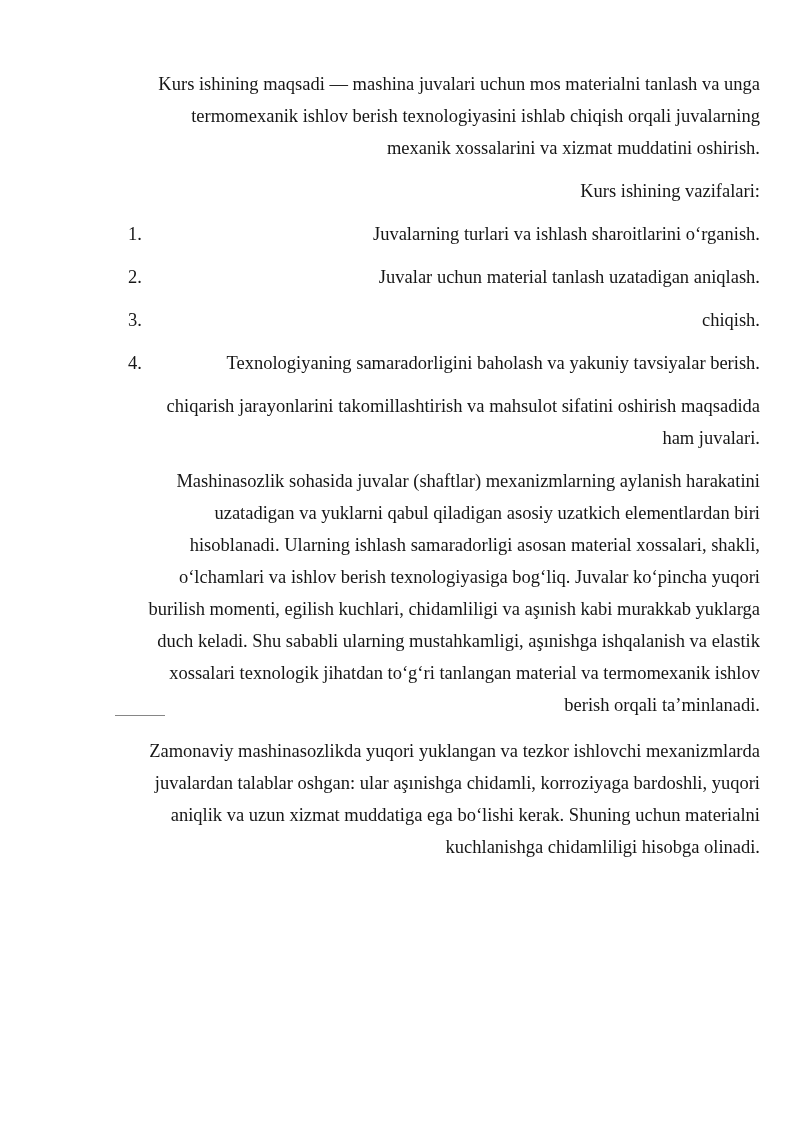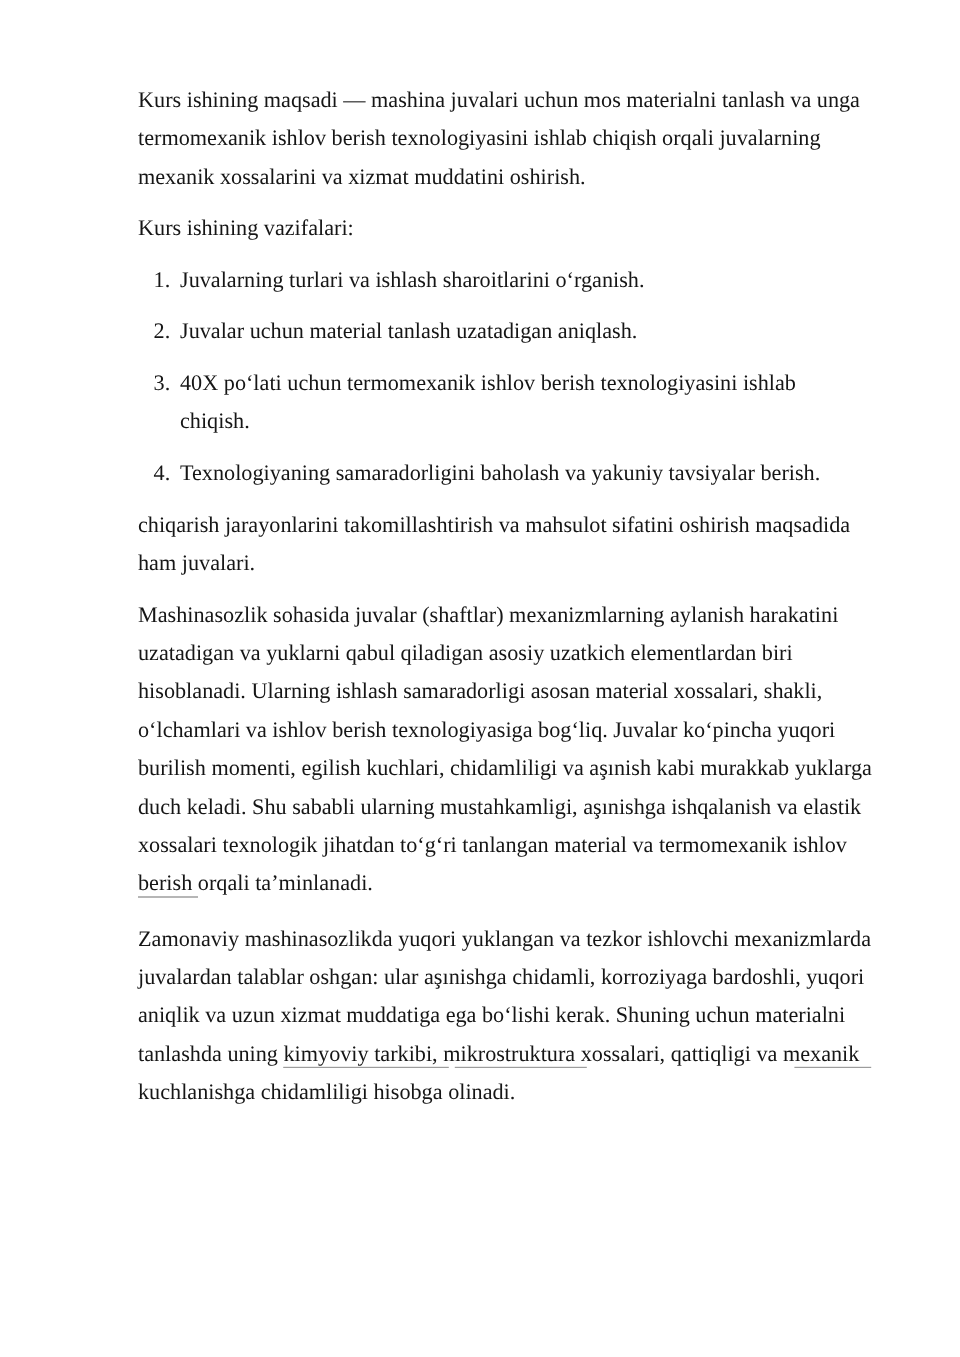--- a/index.html
+++ b/index.html
@@ -26,20 +26,21 @@
   .para {
     margin: 0 0 11px 0;
   }
   .para.big-gap {
     margin-bottom: 14px;
   }
   .line {
     height: 32px;
     line-height: 32px;
     white-space: nowrap;
+    text-align: right;
   }
   .tasks-list {
     margin: 0;
   }
   .list-item {
     position: relative;
     padding-left: 35px;
     margin: 0 0 11px 0;
   }
   .list-item .num {
@@ -85,21 +86,20 @@
     <div class="list-item">
       <span class="num">1.</span>
       <div class="line">Juvalarning turlari va ishlash sharoitlarini oʻrganish.</div>
     </div>
     <div class="list-item">
       <span class="num">2.</span>
       <div class="line">Juvalar uchun material tanlash uzatadigan aniqlash.</div>
     </div>
     <div class="list-item">
       <span class="num">3.</span>
-      <div class="line">40X poʻlati uchun termomexanik ishlov berish texnologiyasini ishlab</div>
       <div class="line">chiqish.</div>
     </div>
     <div class="list-item">
       <span class="num">4.</span>
       <div class="line">Texnologiyaning samaradorligini baholash va yakuniy tavsiyalar berish.</div>
     </div>
   </div>
 
   <div class="para">
     <div class="line">chiqarish jarayonlarini takomillashtirish va mahsulot sifatini oshirish maqsadida</div>
@@ -114,17 +114,16 @@
     <div class="line">burilish momenti, egilish kuchlari, chidamliligi va aşınish kabi murakkab yuklarga</div>
     <div class="line">duch keladi. Shu sababli ularning mustahkamligi, aşınishga ishqalanish va elastik</div>
     <div class="line">xossalari texnologik jihatdan toʻgʻri tanlangan material va termomexanik ishlov</div>
     <div class="line art-berish">berish orqali ta’minlanadi.</div>
   </div>
 
   <div class="para">
     <div class="line">Zamonaviy mashinasozlikda yuqori yuklangan va tezkor ishlovchi mexanizmlarda</div>
     <div class="line">juvalardan talablar oshgan: ular aşınishga chidamli, korroziyaga bardoshli, yuqori</div>
     <div class="line">aniqlik va uzun xizmat muddatiga ega boʻlishi kerak. Shuning uchun materialni</div>
-    <div class="line art-spell">tanlashda uning kimyoviy tarkibi, mikrostruktura xossalari, qattiqligi va mexanik</div>
     <div class="line">kuchlanishga chidamliligi hisobga olinadi.</div>
   </div>
 
 </div>
 
 </body></html>

